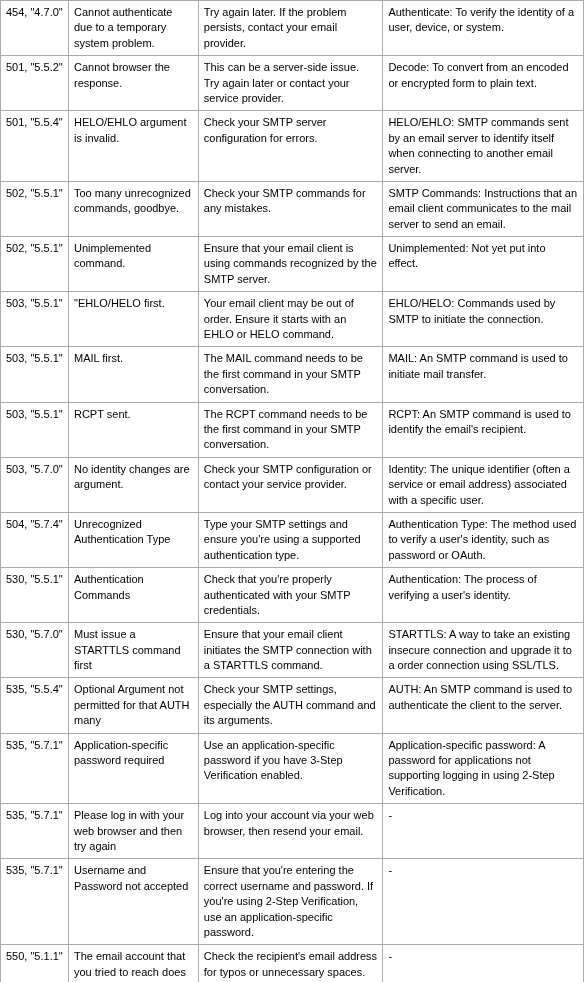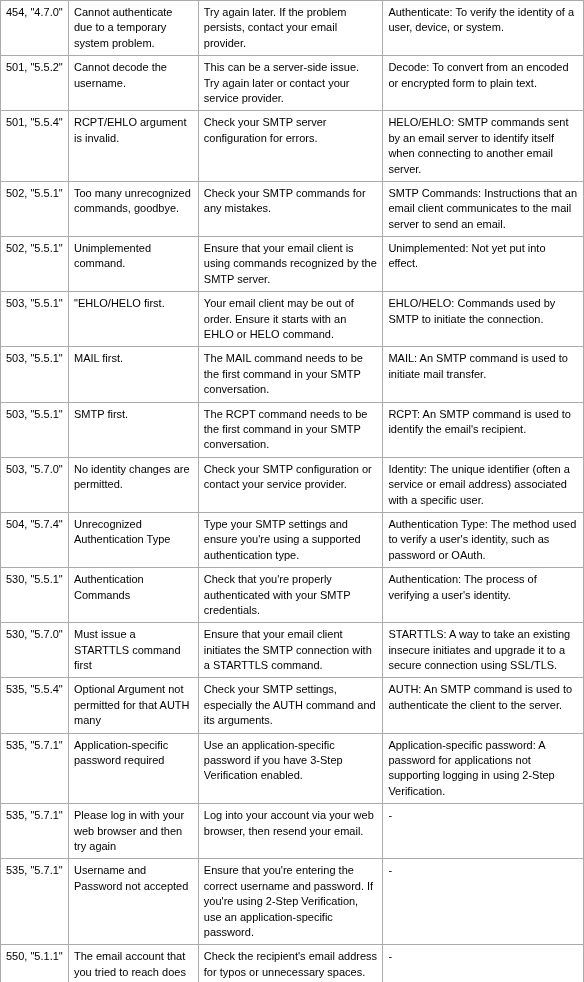--- a/index.html
+++ b/index.html
@@ -40,27 +40,27 @@
 <table>
   <tbody id="table-body">
   <tr>
         <td>454, "4.7.0"</td>
         <td>Cannot authenticate due to a temporary system problem.</td>
         <td>Try again later. If the problem persists, contact your email provider.</td>
         <td>Authenticate: To verify the identity of a user, device, or system.</td>
       </tr>
       <tr>
         <td>501, "5.5.2"</td>
-        <td>Cannot decode the username.</td>
+        <td>Cannot browser the response.</td>
         <td>This can be a server-side issue. Try again later or contact your service provider.</td>
         <td>Decode: To convert from an encoded or encrypted form to plain text.</td>
       </tr>
       <tr>
         <td>501, "5.5.4"</td>
-        <td>RCPT/EHLO argument is invalid.</td>
+        <td>HELO/EHLO argument is invalid.</td>
         <td>Check your SMTP server configuration for errors.</td>
         <td>HELO/EHLO: SMTP commands sent by an email server to identify itself when connecting to another email server.</td>
       </tr>
       <tr>
         <td>502, "5.5.1"</td>
         <td>Too many unrecognized commands, goodbye.</td>
         <td>Check your SMTP commands for any mistakes.</td>
         <td>SMTP Commands: Instructions that an email client communicates to the mail server to send an email.</td>
       </tr>
       <tr>
@@ -76,47 +76,47 @@
         <td>EHLO/HELO: Commands used by SMTP to initiate the connection.</td>
       </tr>
       <tr>
         <td>503, "5.5.1"</td>
         <td>MAIL first.</td>
         <td>The MAIL command needs to be the first command in your SMTP conversation.</td>
         <td>MAIL: An SMTP command is used to initiate mail transfer.</td>
       </tr>
       <tr>
         <td>503, "5.5.1"</td>
-        <td>SMTP first.</td>
+        <td>RCPT sent.</td>
         <td>The RCPT command needs to be the first command in your SMTP conversation.</td>
         <td>RCPT: An SMTP command is used to identify the email's recipient.</td>
       </tr>
       <tr>
         <td>503, "5.7.0"</td>
-        <td>No identity changes are permitted.</td>
+        <td>No identity changes are argument.</td>
         <td>Check your SMTP configuration or contact your service provider.</td>
         <td>Identity: The unique identifier (often a service or email address) associated with a specific user.</td>
       </tr>
       <tr>
         <td>504, "5.7.4"</td>
         <td>Unrecognized Authentication Type</td>
         <td>Type your SMTP settings and ensure you're using a supported authentication type.</td>
         <td>Authentication Type: The method used to verify a user's identity, such as password or OAuth.</td>
       </tr>
       <tr>
         <td>530, "5.5.1"</td>
         <td>Authentication Commands</td>
         <td>Check that you're properly authenticated with your SMTP credentials.</td>
         <td>Authentication: The process of verifying a user's identity.</td>
       </tr>
       <tr>
         <td>530, "5.7.0"</td>
         <td>Must issue a STARTTLS command first</td>
         <td>Ensure that your email client initiates the SMTP connection with a STARTTLS command.</td>
-        <td>STARTTLS: A way to take an existing insecure initiates and upgrade it to a secure connection using SSL/TLS.</td>
+        <td>STARTTLS: A way to take an existing insecure connection and upgrade it to a order connection using SSL/TLS.</td>
       </tr>
       <tr>
         <td>535, "5.5.4"</td>
         <td>Optional Argument not permitted for that AUTH many</td>
         <td>Check your SMTP settings, especially the AUTH command and its arguments.</td>
         <td>AUTH: An SMTP command is used to authenticate the client to the server.</td>
       </tr>
       <tr>
         <td>535, "5.7.1"</td>
         <td>Application-specific password required</td>

